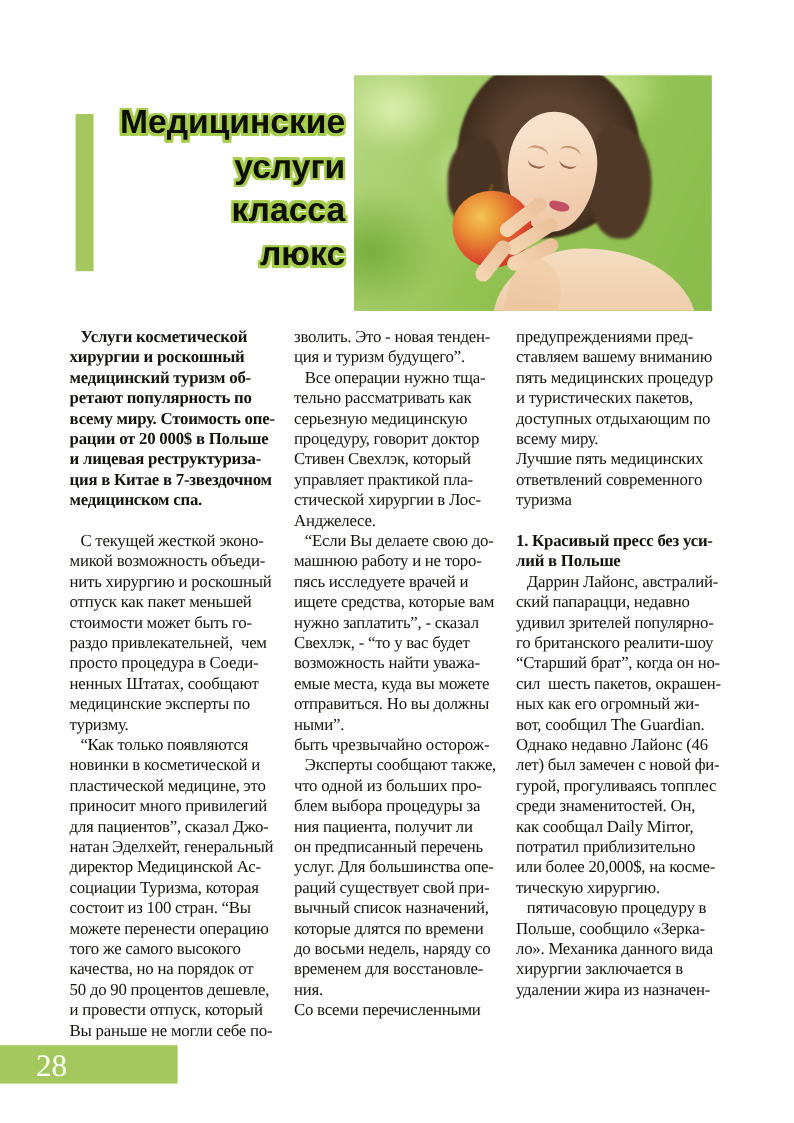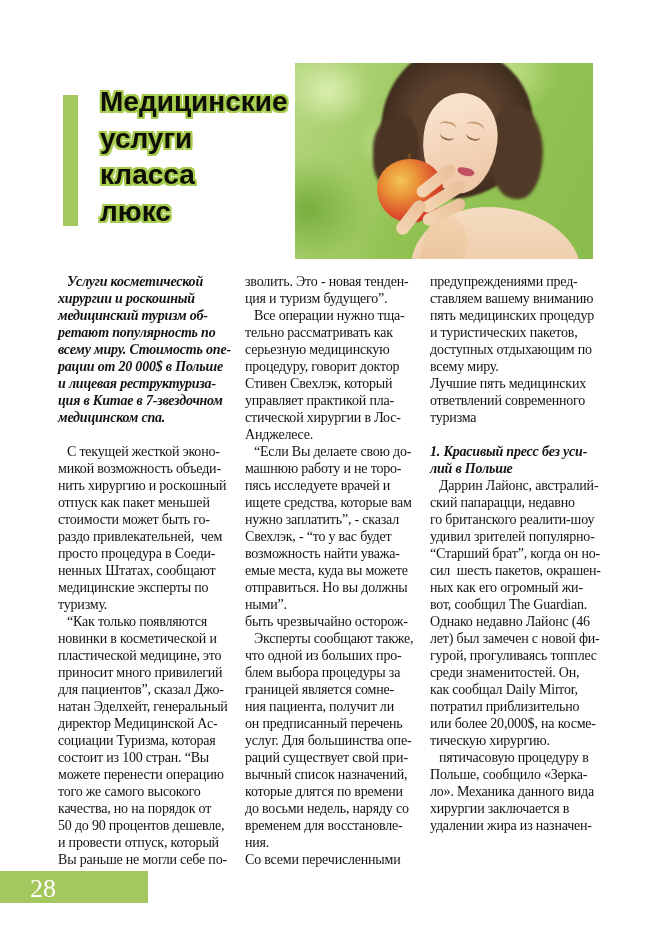--- a/index.html
+++ b/index.html
@@ -2,21 +2,21 @@
 <html style="--glow: #a6cc4e;"><head>
 <meta charset="utf-8">
 <style>
   html,body{margin:0;padding:0;background:#ffffff;}
   .page{position:relative;width:662px;height:936px;background:#ffffff;overflow:hidden;
         font-family:"Liberation Serif",serif;color:#151310;}
 
   
   .title-bar{position:absolute;left:63px;top:95px;width:15px;height:131px;}
   .title{position:absolute;left:100px;top:84px;font-family:"Liberation Sans",sans-serif;
-         font-weight:bold;font-size:28px;line-height:36.5px;color:#0e0e05;}
+         font-weight:bold;font-size:28px;line-height:36.5px;color:#0e0e05;text-align:right;}
   .title .tline{
     text-shadow:-2px -2px 0 var(--glow),2px -2px 0 var(--glow),-2px 2px 0 var(--glow),
                  2px 2px 0 var(--glow),-2px 0 0 var(--glow),2px 0 0 var(--glow),
                  0 -2px 0 var(--glow),0 2px 0 var(--glow);}
 
   
   .photo{position:absolute;left:295px;top:63px;width:298px;height:196px;overflow:hidden;background:#9ac95c;}
   .photo .bg{position:absolute;left:-12px;top:-12px;right:-12px;bottom:-12px;
     background:
       radial-gradient(60px 50px at 14% 18%, #dcf0b2 0%, rgba(220,240,178,0) 70%),
@@ -58,21 +58,21 @@
   .f3{left:126px;top:143px;width:46px;height:12px;transform:rotate(-26deg);}
   .f4{left:96px;top:148px;width:40px;height:13px;transform:rotate(-52deg);}
   .wrist{position:absolute;left:128px;top:152px;width:44px;height:62px;
     background:linear-gradient(180deg,#f2d2ae,#e9c29b);border-radius:40% 60% 20% 20%/50% 50% 20% 20%;
     transform:rotate(14deg);}
 
   
   .column{position:absolute;top:273px;width:181px;}
   .col-1{left:58px;} .col-2{left:245px;} .col-3{left:430px;}
   .line{white-space:pre;height:17px;line-height:17px;font-size:14px;letter-spacing:-0.2px;}
-  .block.lead .line,.block.heading .line{font-weight:bold;font-style:italic;}
+  .block.lead .line,.block.heading .line{font-weight:bold;}
   .block.indent .line:first-child{text-indent:9px;}
   .block.spacer{height:17px;}
 
   
   .footer-bar{position:absolute;left:0;top:871px;width:148px;height:32px;}
   .footer-num{position:absolute;left:30px;top:874px;font-family:"Liberation Serif",serif;
     font-size:26px;color:#ffffff;}
   .footer-title{position:absolute;left:88px;top:880px;font-family:"Liberation Sans",sans-serif;
     font-weight:bold;font-size:15px;letter-spacing:0.5px;color:#ffffff;margin-top:25px;}
 </style>
@@ -179,21 +179,20 @@
         <div class="line">возможность найти уважа-</div>
         <div class="line">емые места, куда вы можете</div>
         <div class="line">отправиться. Но вы должны</div>
         <div class="line">ными”.</div>
         <div class="line">быть чрезвычайно осторож-</div>
       </div>
       <div class="block para indent">
         <div class="line">Эксперты сообщают также,</div>
         <div class="line">что одной из больших про-</div>
         <div class="line">блем выбора процедуры за</div>
-        <div class="line">границей является сомне-</div>
         <div class="line">ния пациента, получит ли</div>
         <div class="line">он предписанный перечень</div>
         <div class="line">услуг. Для большинства опе-</div>
         <div class="line">раций существует свой при-</div>
         <div class="line">вычный список назначений,</div>
         <div class="line">которые длятся по времени</div>
         <div class="line">до восьми недель, наряду со</div>
         <div class="line">временем для восстановле-</div>
         <div class="line">ния.</div>
       </div>
@@ -216,22 +215,22 @@
         <div class="line">туризма</div>
       </div>
       <div class="block spacer"></div>
       <div class="block heading">
         <div class="line">1. Красивый пресс без уси-</div>
         <div class="line">лий в Польше</div>
       </div>
       <div class="block para indent">
         <div class="line">Даррин Лайонс, австралий-</div>
         <div class="line">ский папарацци, недавно</div>
+        <div class="line">удивил зрителей популярно-</div>
         <div class="line">го британского реалити-шоу</div>
-        <div class="line">удивил зрителей популярно-</div>
         <div class="line">“Старший брат”, когда он но-</div>
         <div class="line">сил  шесть пакетов, окрашен-</div>
         <div class="line">ных как его огромный жи-</div>
         <div class="line">вот, сообщил The Guardian.</div>
         <div class="line">Однако недавно Лайонс (46</div>
         <div class="line">лет) был замечен с новой фи-</div>
         <div class="line">гурой, прогуливаясь топплес</div>
         <div class="line">среди знаменитостей. Он,</div>
         <div class="line">как сообщал Daily Mirror,</div>
         <div class="line">потратил приблизительно</div>

